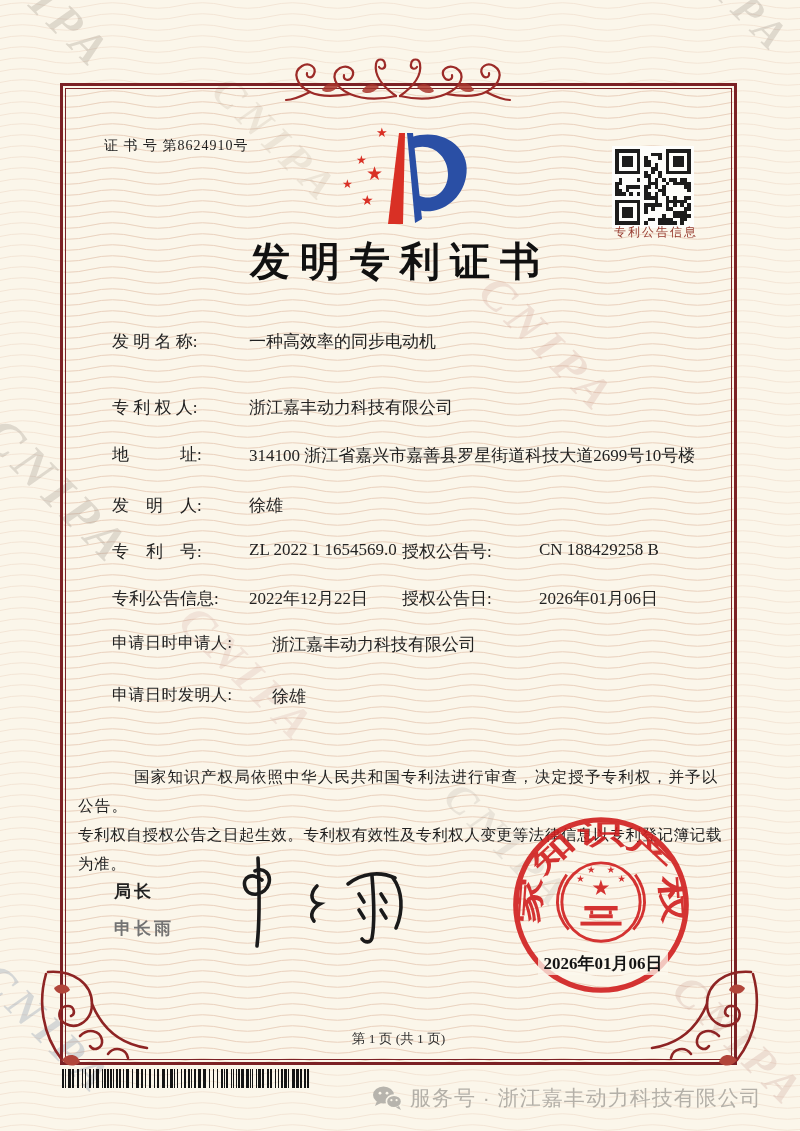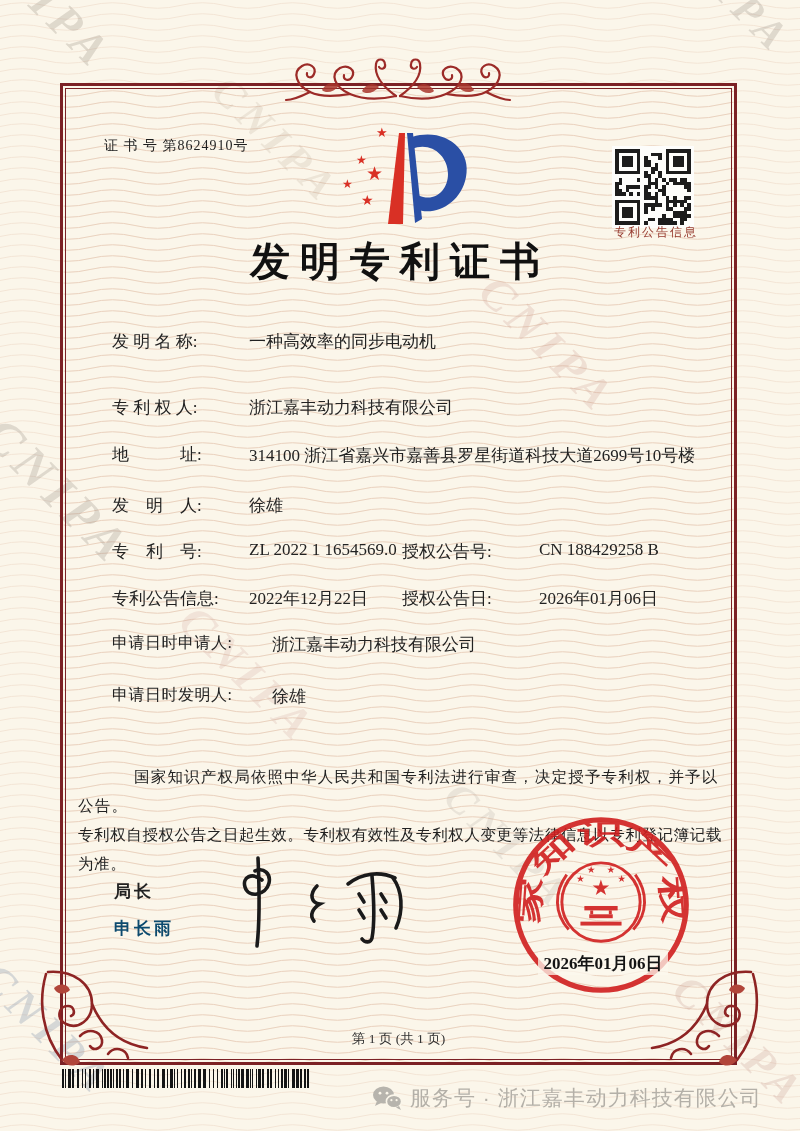--- a/index.html
+++ b/index.html
@@ -54,21 +54,21 @@
   .lab78{font-size:16px;letter-spacing:.5px;}
   
   .statement{position:absolute;left:78px;top:764px;width:646px;z-index:4;
              font-size:15.5px;line-height:29px;color:#222;font-family:Liberation Mono, monospace;}
   .statement .ln1{text-indent:56px;letter-spacing:1.2px;}
   .statement .ln2{letter-spacing:.6px;}
   
   .sig-title{position:absolute;left:114px;top:880px;z-index:4;
              font:bold 17px "Liberation Sans",sans-serif;letter-spacing:3px;color:#222;}
   .sig-name{position:absolute;left:114px;top:917px;z-index:4;
-            font:bold 17px "Liberation Sans",sans-serif;letter-spacing:3px;color:#0c4a6e;}
+            font:bold 17px "Liberation Sans",sans-serif;letter-spacing:3px;color:#737373;}
   .sig-hand{position:absolute;left:222px;top:850px;z-index:4;}
   .seal{position:absolute;left:508px;top:812px;z-index:4;opacity:.9;}
   .seal-date{position:absolute;left:538px;top:952px;width:130px;z-index:5;text-align:center;
              font-size:17px;font-weight:bold;color:#141414;background:rgba(252,248,238,.75);}
   
   .page-info{position:absolute;left:0;top:1030px;width:797px;z-index:4;text-align:center;
              font-size:13.5px;color:#333;}
   .barcode{position:absolute;left:62px;top:1069px;z-index:4;}
   .bottom-bar{position:absolute;left:372px;top:1084px;z-index:4;display:flex;align-items:center;gap:8px;}
   .bottom-text{font:21px "Liberation Sans","DejaVu Sans",sans-serif;color:#b4b0a8;letter-spacing:1px;white-space:nowrap;}

